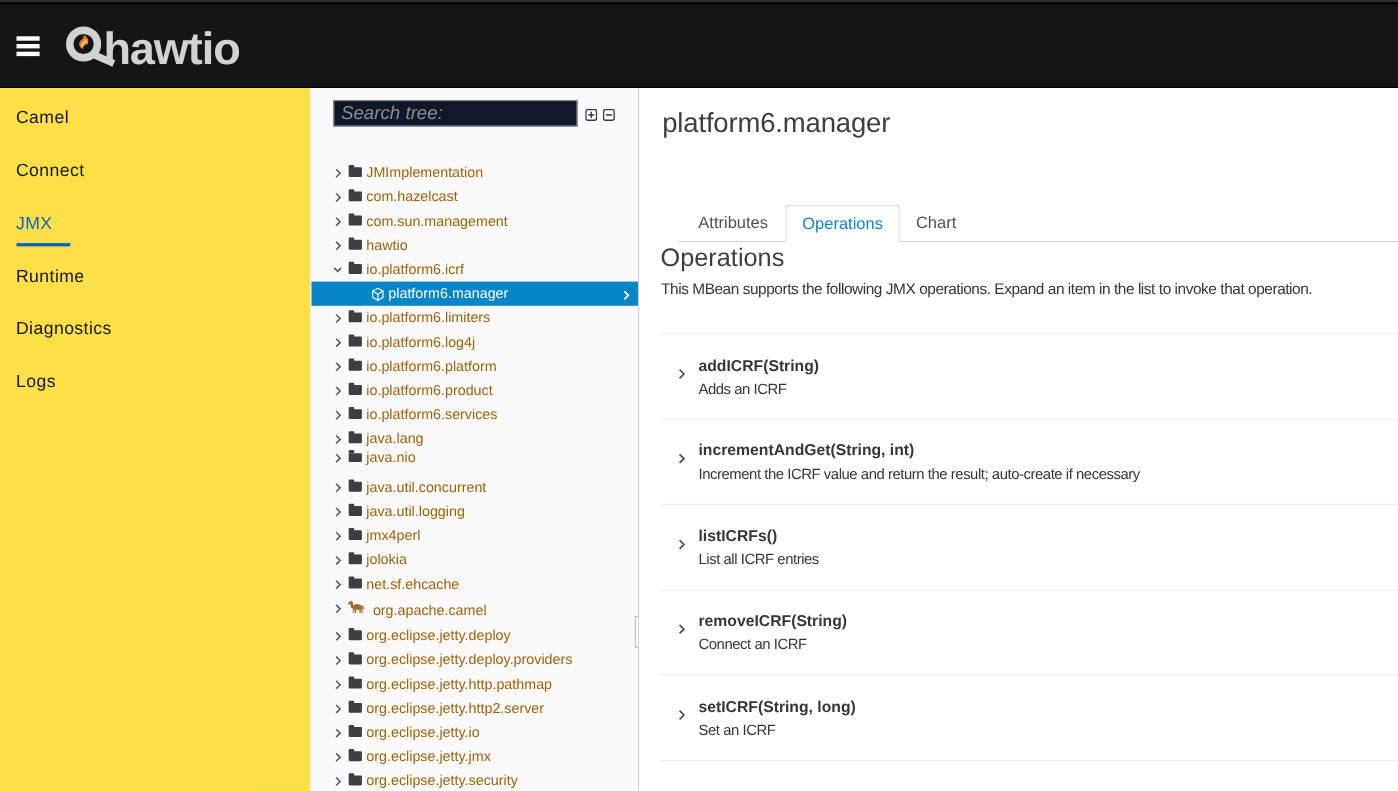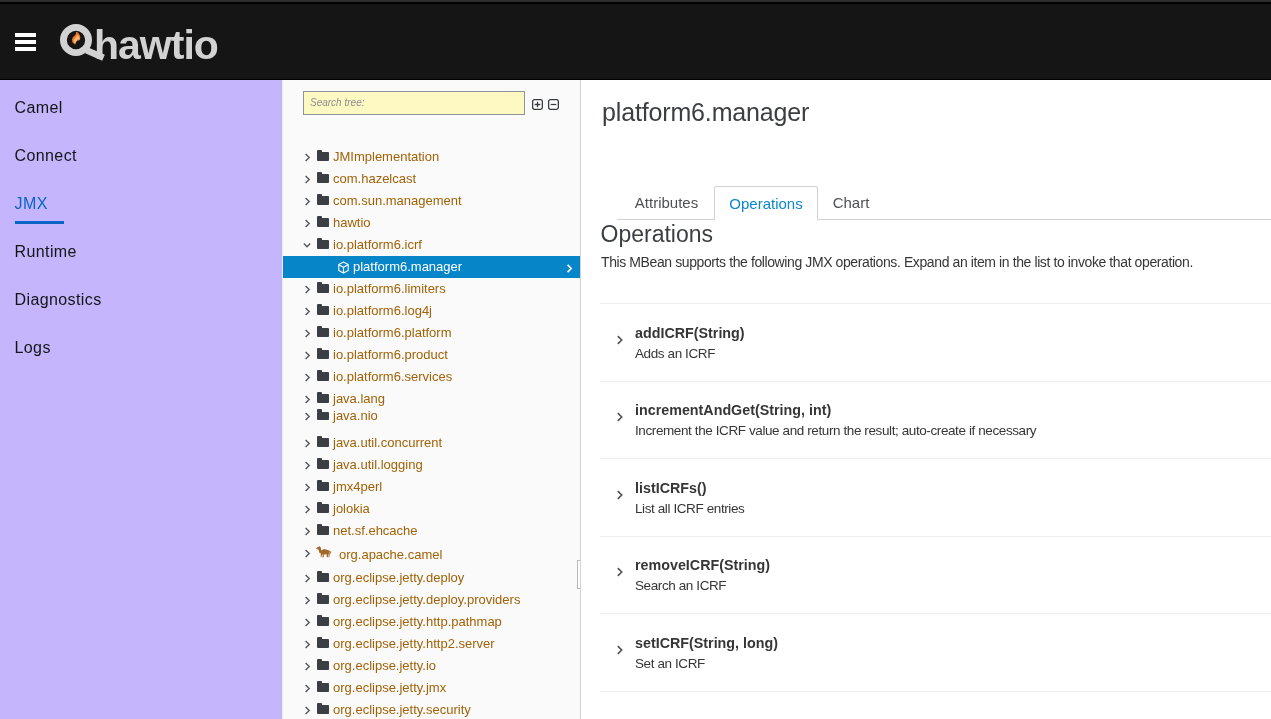--- a/index.html
+++ b/index.html
@@ -10,31 +10,31 @@
 
 #header { position:absolute; left:0; top:0; width:1271px; height:80px; background:#151515; }
 #header .strip1 { position:absolute; left:0; top:0; width:100%; height:2px; background:#2d2d2d; }
 #header .strip2 { position:absolute; left:0; top:2px; width:100%; height:2px; background:#000; }
 #header .stripb { position:absolute; left:0; bottom:0; width:100%; height:1px; background:#000; }
 #burger { position:absolute; left:15px; top:33px; width:21px; height:19px; }
 #burger div { position:absolute; left:0; width:21px; height:4px; background:#fff; }
 #logo { position:absolute; left:50px; top:15px; }
 
 
-#sidenav { position:absolute; left:0; top:80px; width:282px; height:639px; background:#c4b5fd; }
+#sidenav { position:absolute; left:0; top:80px; width:282px; height:639px; background:#fde047; }
 #sidenav .item { position:absolute; left:14.5px; height:48px; line-height:48px;
   font-size:16px; letter-spacing:0.4px; color:#151515; white-space:nowrap; }
 #sidenav .item.active { color:#0a64c8; }
 #sidenav .item.active::after { content:''; position:absolute; left:0; top:41px; width:49px; height:3px; background:#0a64c8; }
 
 
 #treepanel { position:absolute; left:282px; top:80px; width:299px; height:639px;
   background:#fafafa; border-right:1px solid #d2d2d2; border-left:1px solid #ececec; overflow:hidden; }
 #searchbox { position:absolute; left:20px; top:11px; width:222px; height:24px;
-  background:#fef9c3; border:1px solid #8e9196; font-style:italic; font-size:10px;
+  background:#0f172a; border:1px solid #8e9196; font-style:italic; font-size:17px;
   color:#8b8d8f; line-height:22px; padding-left:6px; }
 .sqbtn { position:absolute; top:19px; }
 .trow { position:absolute; left:0; width:297px; height:22px; line-height:22px;
   font-size:13px; color:#a16207; white-space:nowrap; }
 .trow .txt { position:absolute; left:50px; top:0; }
 .trow svg.exp { position:absolute; left:21px; top:7px; }
 .trow svg.expd { position:absolute; left:20px; top:8px; }
 .fold { position:absolute; left:34px; top:6.5px; width:11.6px; height:8.6px;
   background:#3b3e42; border-radius:1px; }
 .fold::before { content:''; position:absolute; top:-2.2px; left:0; width:4.8px; height:3px;
@@ -343,21 +343,21 @@
           </svg>
           <span class="t1">listICRFs()</span>
           <span class="t2">List all ICRF entries</span>
         </div>
       <div class="opdiv" style="top:455.5px"></div>
       <div class="oprow" style="top:475.1px">
           <svg width="8" height="10" viewBox="0 0 8 10">
             <path d="M1.8 1.1l3.9 3.9-3.9 3.9" stroke="#4d5258" stroke-width="1.6" fill="none"></path>
           </svg>
           <span class="t1">removeICRF(String)</span>
-          <span class="t2">Search an ICRF</span>
+          <span class="t2">Connect an ICRF</span>
         </div>
       <div class="opdiv" style="top:533.0px"></div>
       <div class="oprow" style="top:552.6px">
           <svg width="8" height="10" viewBox="0 0 8 10">
             <path d="M1.8 1.1l3.9 3.9-3.9 3.9" stroke="#4d5258" stroke-width="1.6" fill="none"></path>
           </svg>
           <span class="t1">setICRF(String, long)</span>
           <span class="t2">Set an ICRF</span>
         </div>
       <div class="opdiv" style="top:610.5px"></div>

